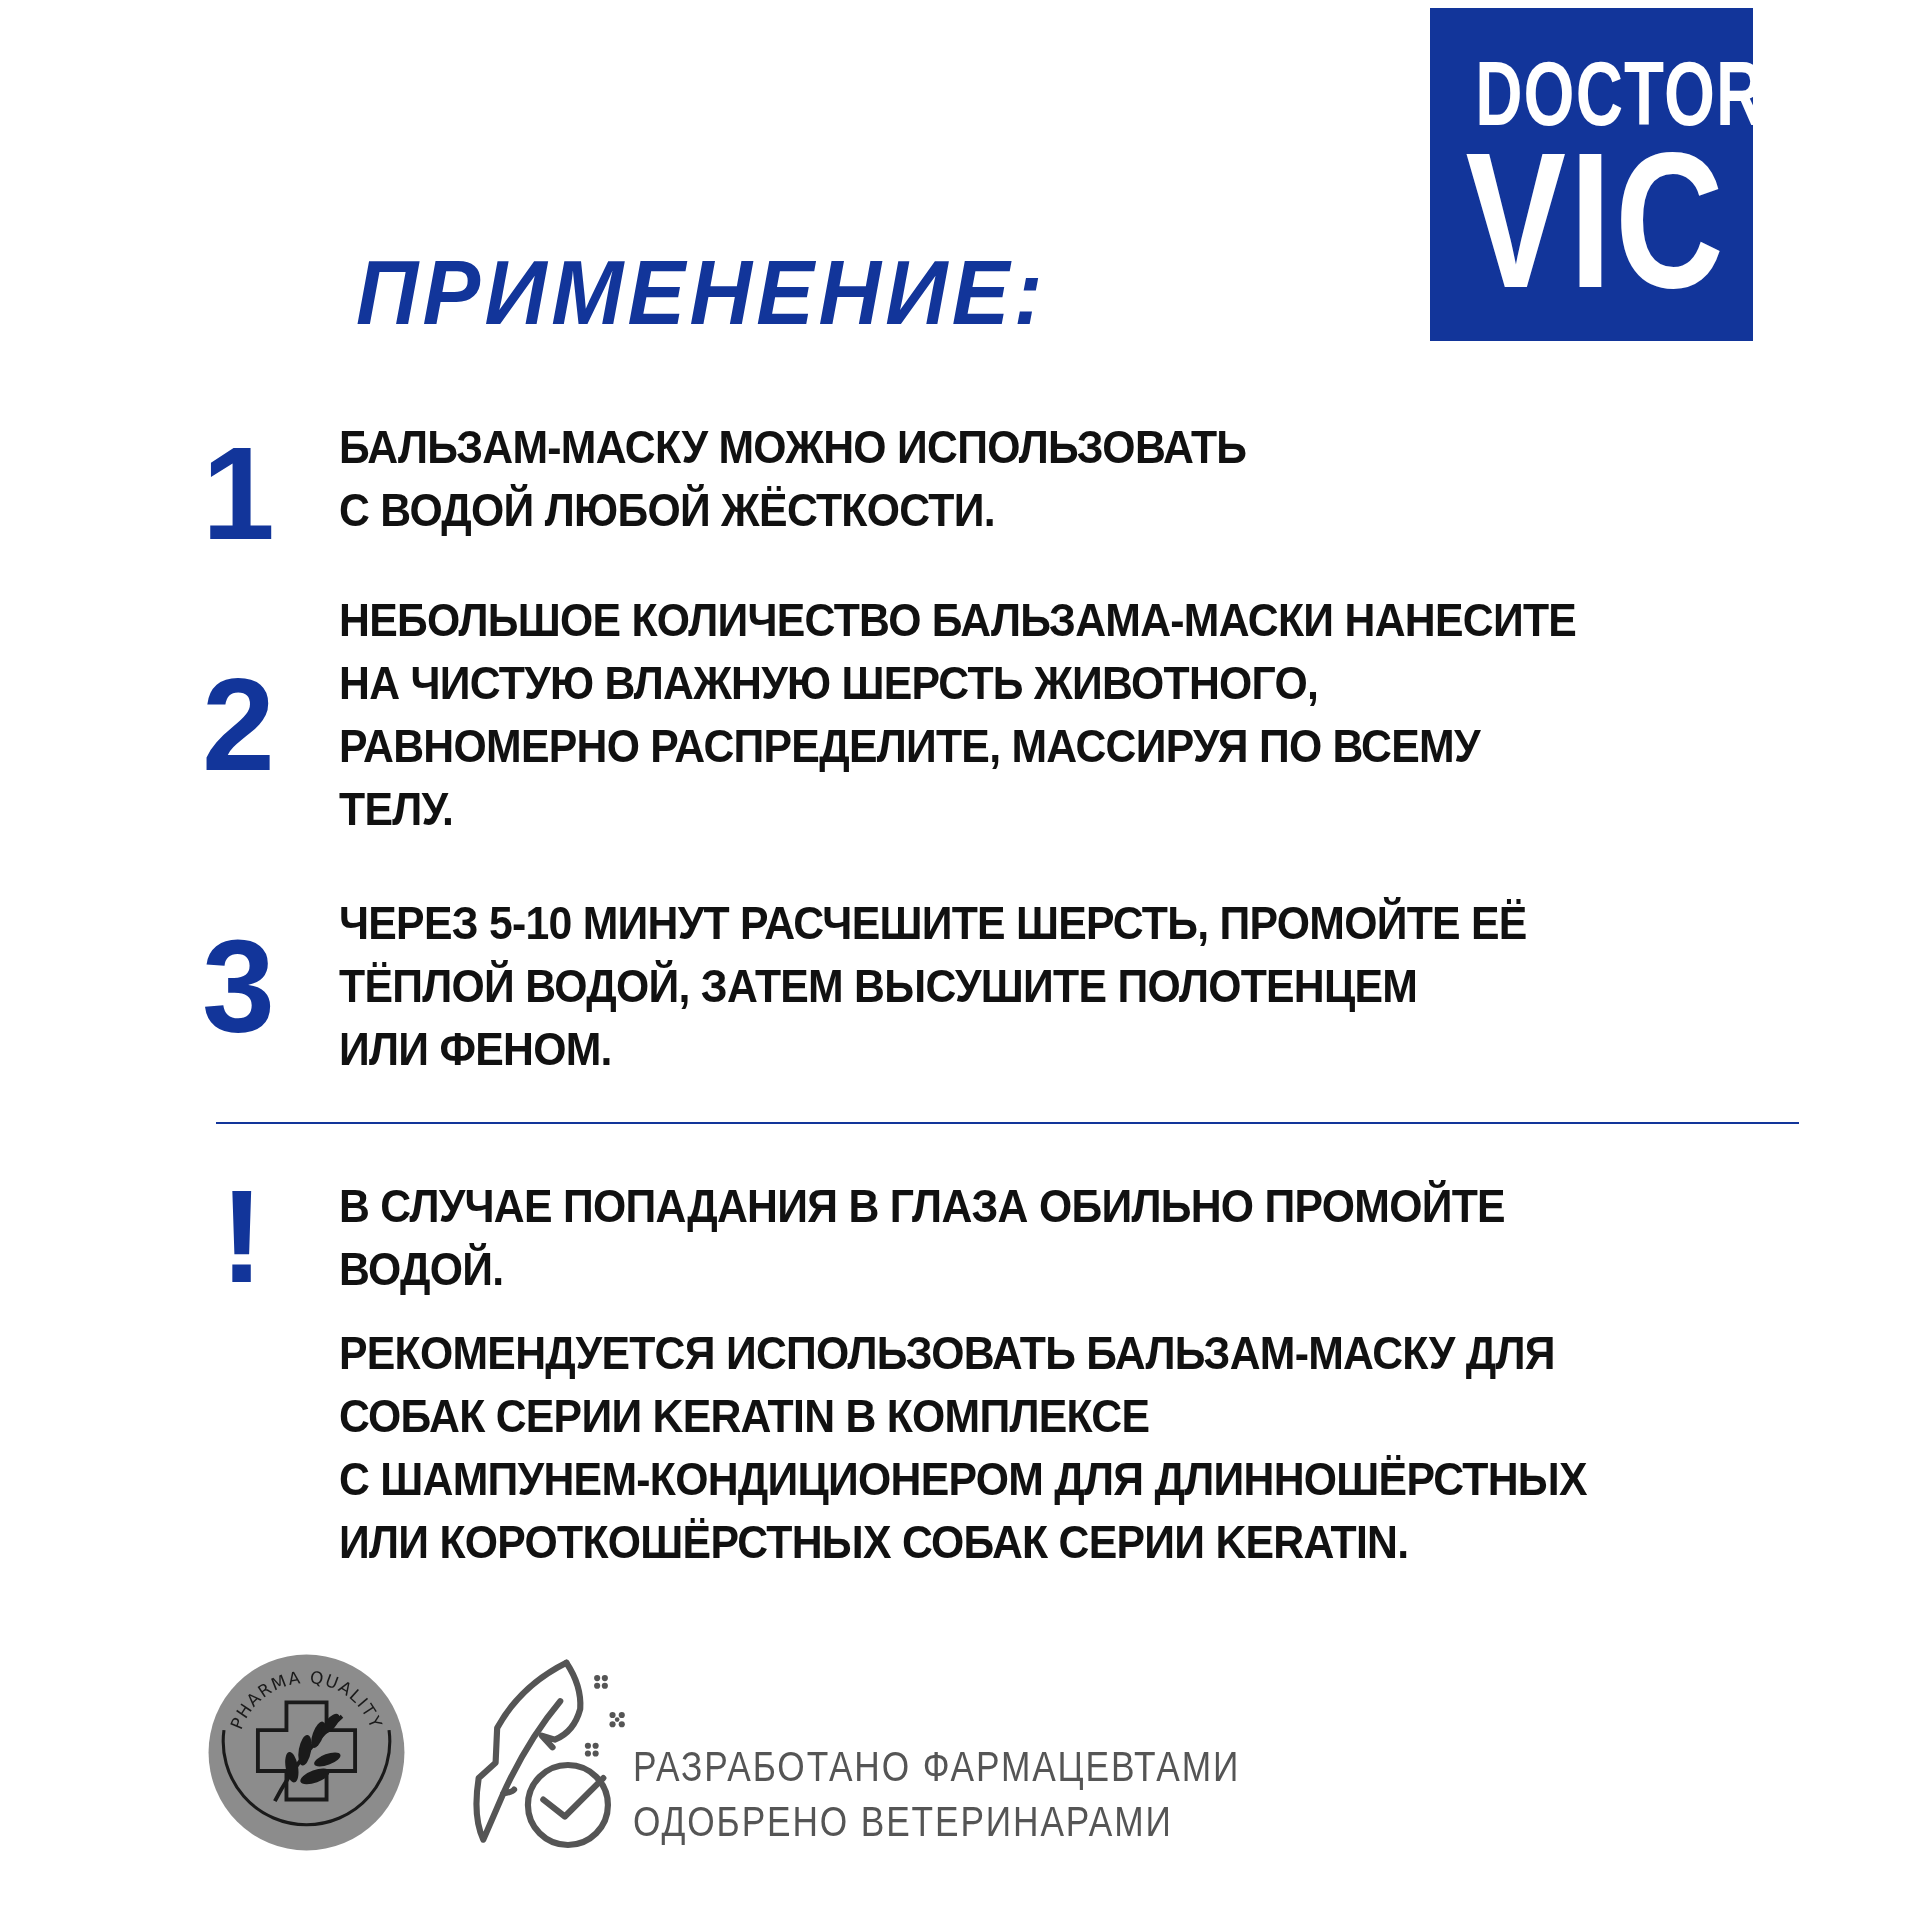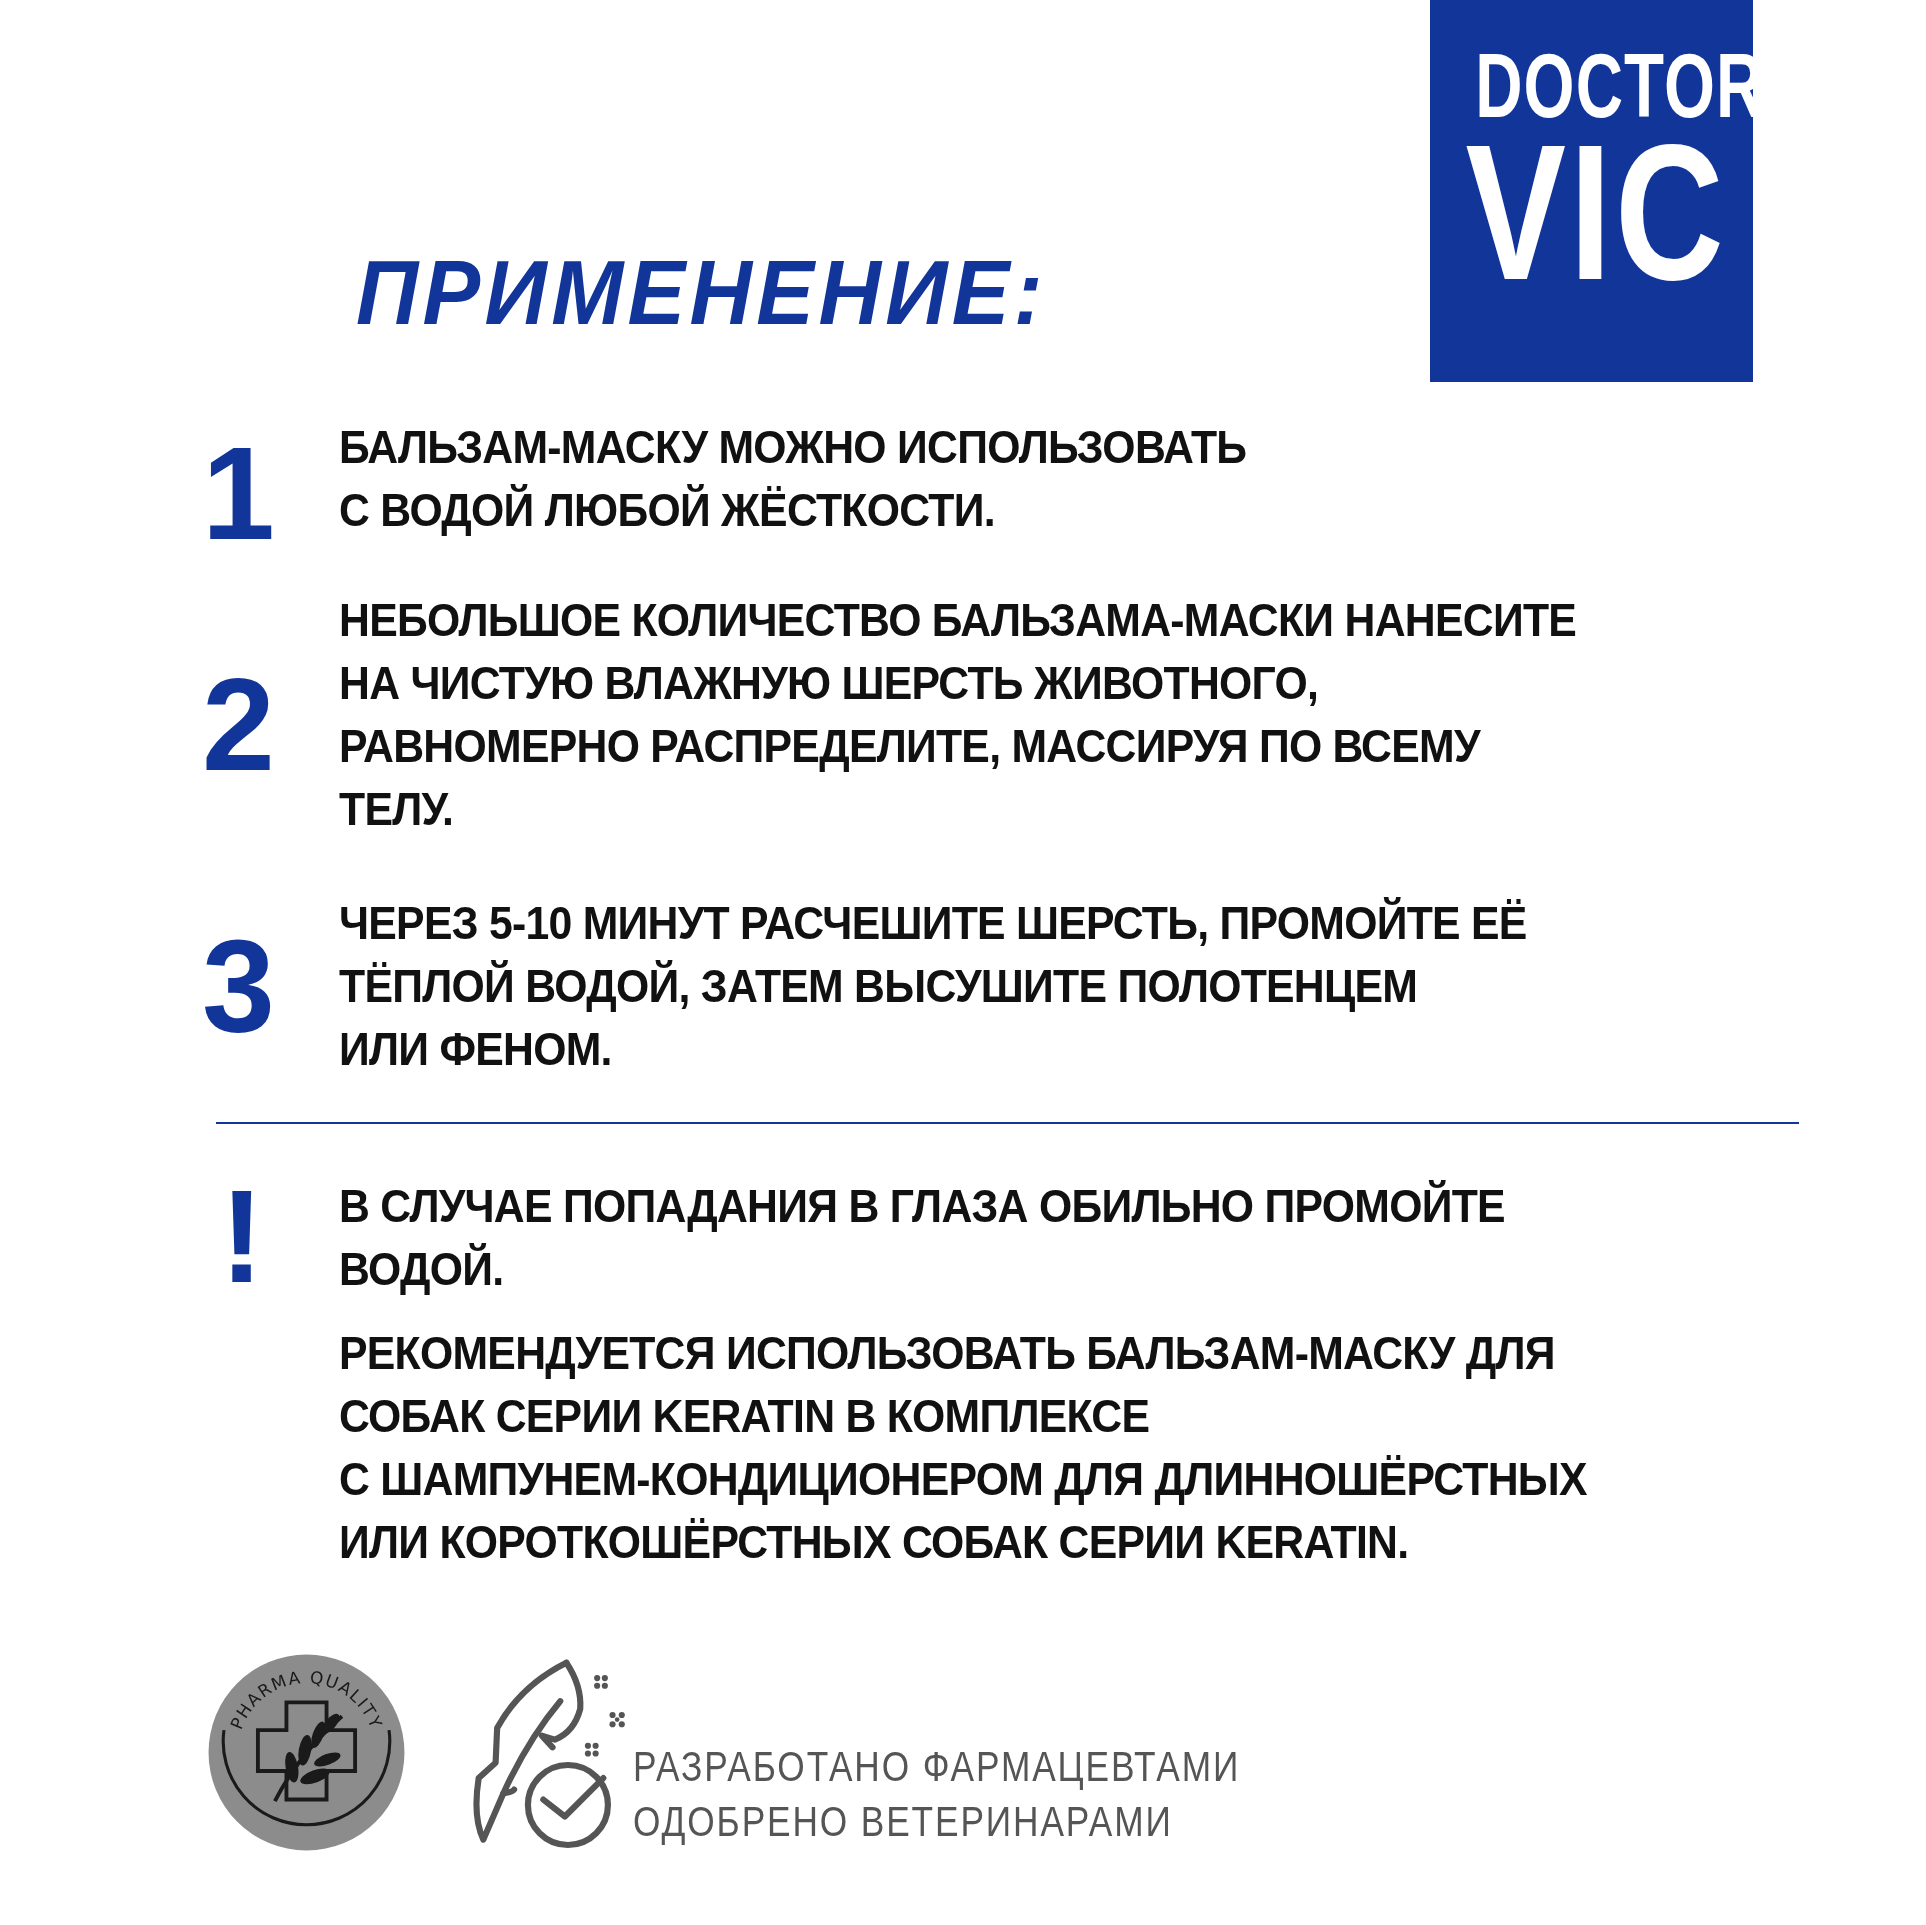--- a/index.html
+++ b/index.html
@@ -1,18 +1,18 @@
 <!DOCTYPE html>
 <html style="font-size:12.3px"><head>
 <meta charset="utf-8">
 <style>
   html, body { margin:0; padding:0; background:#ffffff; }
   body { width:1926px; height:1926px; position:relative; overflow:hidden;
          font-family:"Liberation Sans", "DejaVu Sans", sans-serif; }
-  .logo { position:absolute; left:1430px; top:0; width:323px; height:382px; background:#12359a; }
+  .logo { position:absolute; left:1430px; top:8px; width:323px; height:333px; background:#12359a; }
   .logo .l1, .logo .l2 { position:absolute; left:0; width:100%; color:#fff; font-weight:bold;
        text-align:center; font-family:"Liberation Sans Narrow","Liberation Sans",sans-serif; }
   .logo .l1 { top:40px; font-size:91px; letter-spacing:1.5px; transform:scaleX(0.72); transform-origin:center; line-height:1; }
   .logo .l2 { top:116px; font-size:193px; transform:scaleX(0.78); transform-origin:center; line-height:1; letter-spacing:4.6px; }
   .title { position:absolute; left:356px; top:247px; font-size:91px; font-weight:bold; font-style:italic;
            color:#12359a; letter-spacing:4.6px; line-height:1; transform:scaleX(0.95); transform-origin:left; }
   .num { position:absolute; color:#12359a; font-weight:bold; font-size:131px; line-height:1; }
   .txt { position:absolute; left:339px; color:#111; font-weight:bold; font-size:46px; line-height:63px;
          letter-spacing:-0.8px; white-space:pre; transform:scaleX(0.93); transform-origin:left; }
   .divider { position:absolute; left:216px; top:1122px; width:1583px; height:2.3px; background:#12359a; }

